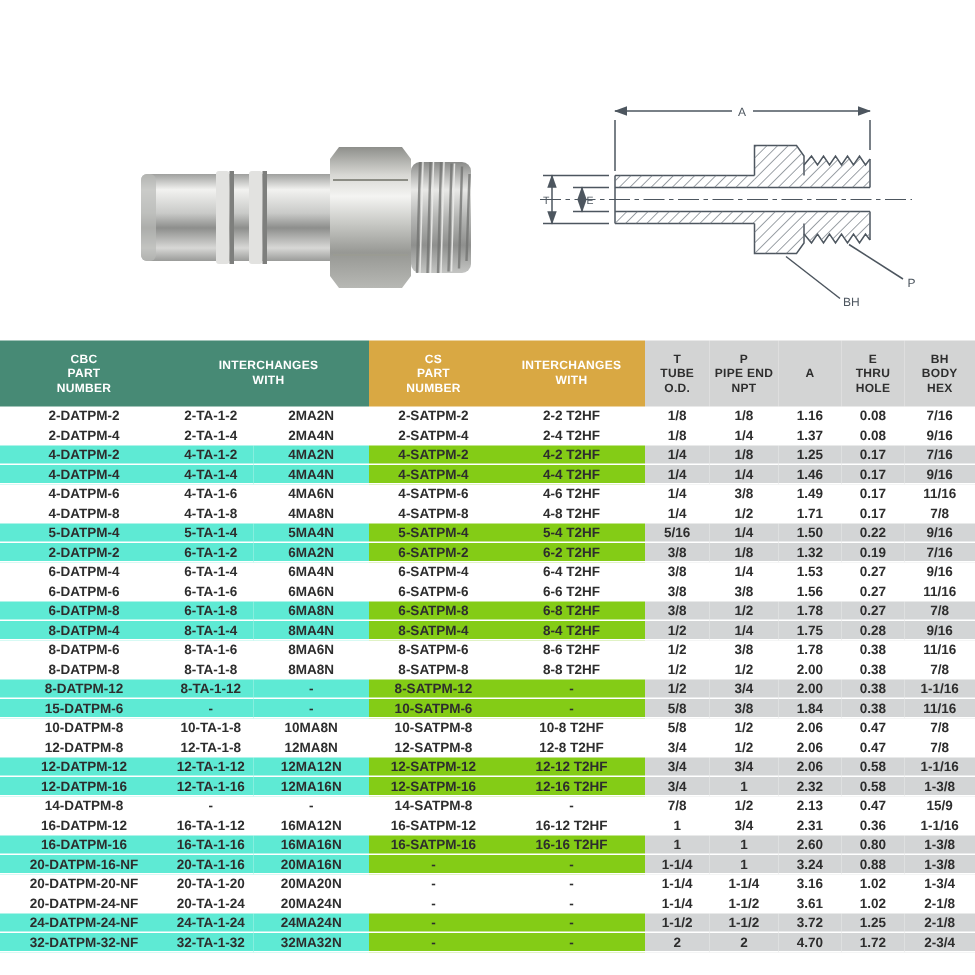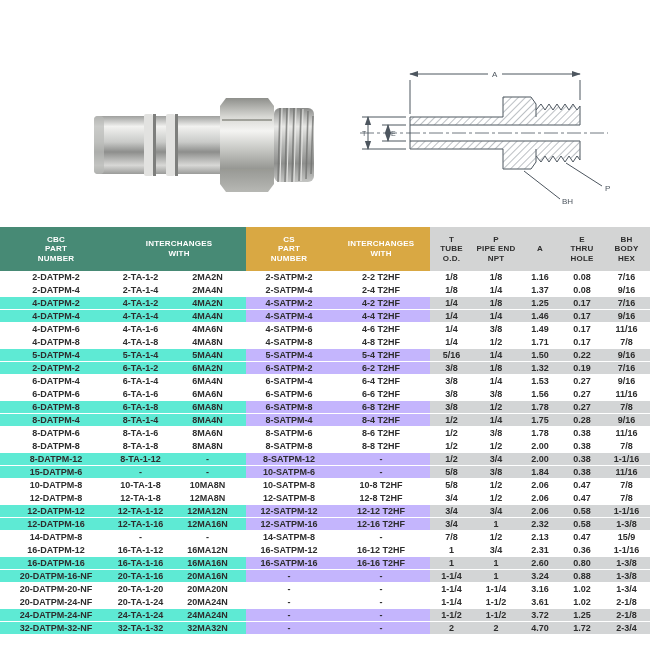--- a/index.html
+++ b/index.html
@@ -16,21 +16,21 @@
       font-size:8px;font-weight:bold;line-height:1.2;white-space:pre-line;letter-spacing:.2px;}
   .th-teal{background:#478A75;color:#fff;}
   .th-gold{background:#D9A843;color:#fff;}
   .th-gray{background:#D3D4D4;color:#2e2e2e;}
   .th-int1{grid-column:2 / span 2;}
   .tbody{}
   .trow{height:13px;}
   .cell{height:13px;line-height:12px;box-sizing:border-box;border-bottom:1px solid #ffffff;
         text-align:center;font-size:9px;font-weight:bold;color:#2d2d2d;overflow:hidden;}
   .trow.shaded .sec-cbc{background:#5eead4;}
-  .trow.shaded .sec-cs{background:#c4b5fd;}
+  .trow.shaded .sec-cs{background:#84cc16;}
   .trow.shaded .sec-dim{background:#D3D5D6;}
 </style>
 </head>
 <body>
 
 <div class="canvas">
 
   <div class="top-area">
 
     <div class="photo-wrap">

